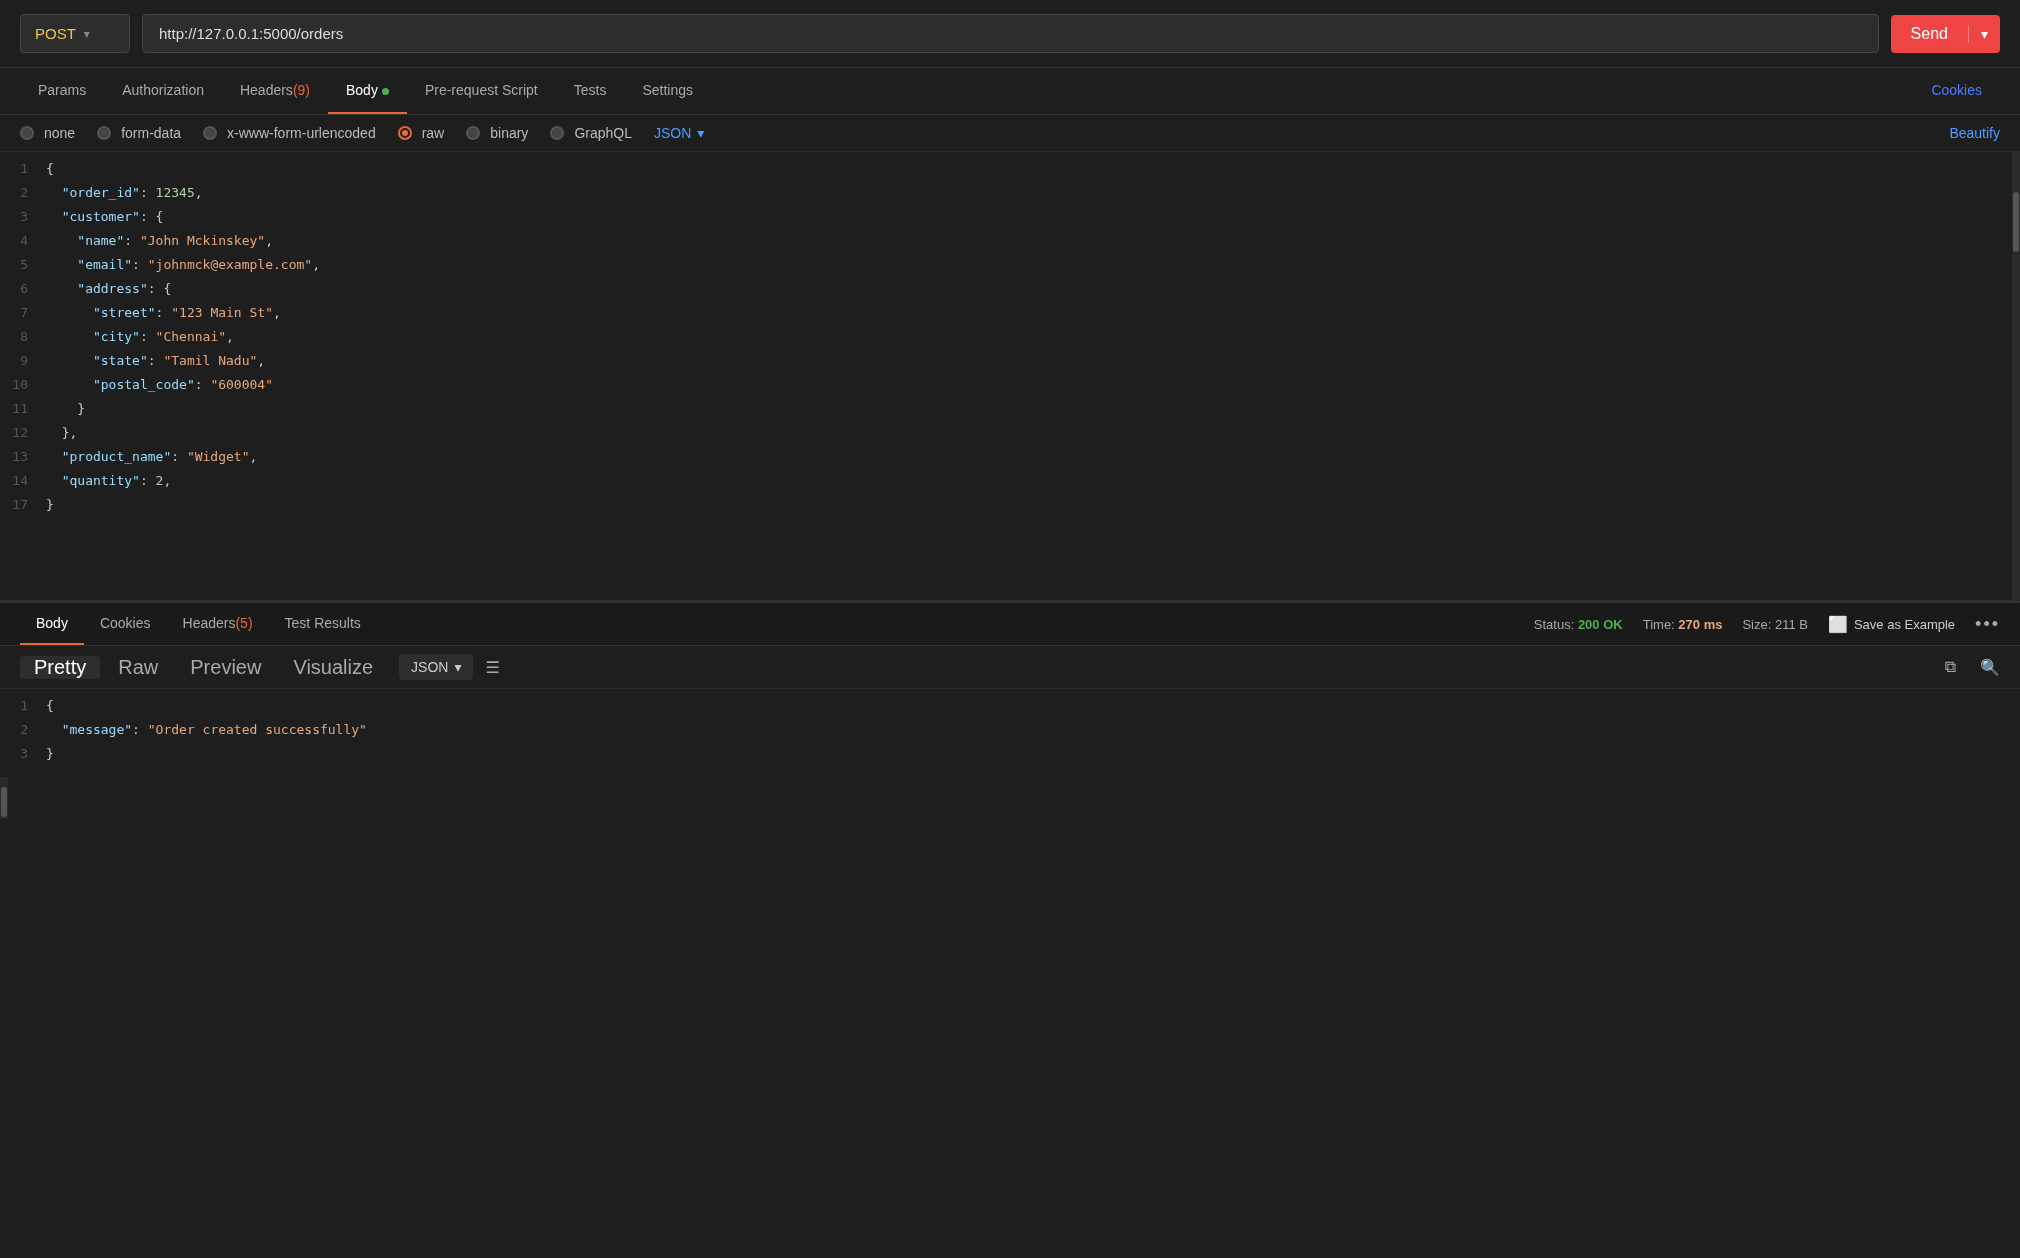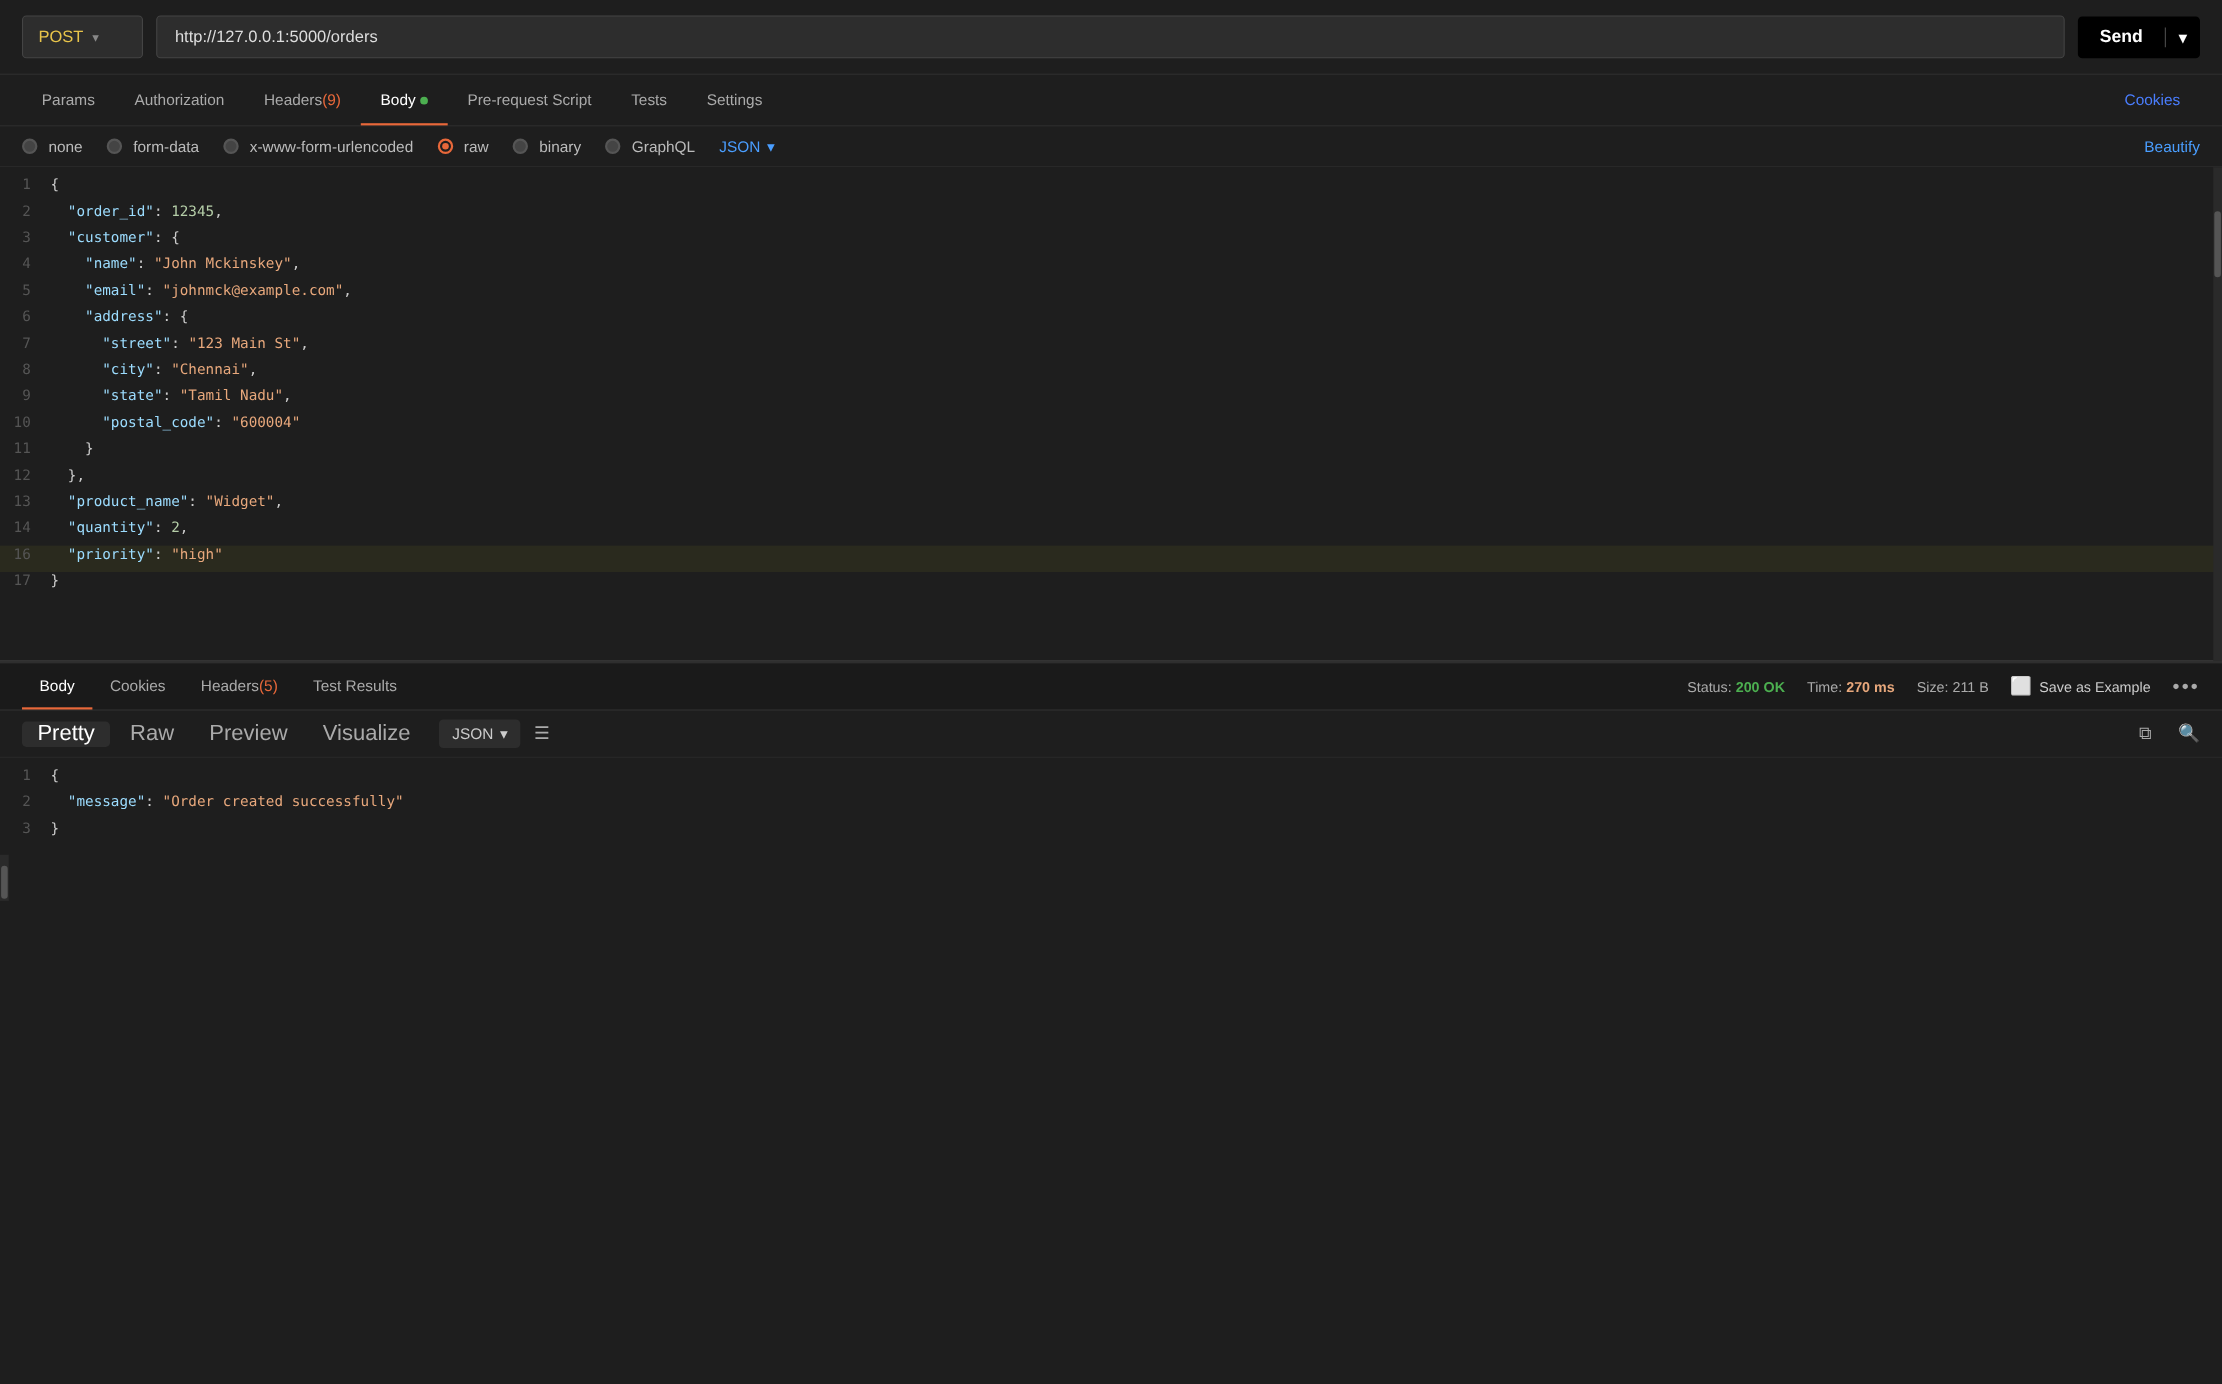--- a/index.html
+++ b/index.html
@@ -48,27 +48,27 @@
       border: 1px solid #444;
       border-radius: 4px;
       padding: 10px 16px;
       color: #ddd;
       font-size: 15px;
       outline: none;
     }
     .send-btn {
       display: flex;
       align-items: center;
-      background: #000000;
+      background: #ef4444;
       color: white;
       border: none;
       border-radius: 4px;
       padding: 10px 0;
       font-size: 16px;
-      font-weight: 700;
+      font-weight: 400;
       cursor: pointer;
       gap: 0;
     }
     .send-btn-label {
       padding: 0 20px;
       border-right: 1px solid rgba(255,255,255,0.3);
     }
     .send-btn-arrow {
       padding: 0 12px;
       font-size: 14px;
@@ -477,24 +477,20 @@
         <span class="line-num">12</span>
         <span class="line-content"><span class="p">  },</span></span>
       </div>
       <div class="code-line">
         <span class="line-num">13</span>
         <span class="line-content">  <span class="k">"product_name"</span><span class="p">: </span><span class="s">"Widget"</span><span class="p">,</span></span>
       </div>
       <div class="code-line">
         <span class="line-num">14</span>
         <span class="line-content">  <span class="k">"quantity"</span><span class="p">: </span><span class="n">2</span><span class="p">,</span></span>
-      </div>
-      <div class="code-line highlighted">
-        <span class="line-num">16</span>
-        <span class="line-content">  <span class="k">"priority"</span><span class="p">: </span><span class="s">"high"</span><span class="p"></span></span>
       </div>
       <div class="code-line">
         <span class="line-num">17</span>
         <span class="line-content"><span class="p">}</span></span>
       </div>
     </div>
   <div class="editor-scrollbar">
     <div class="editor-scrollbar-thumb"></div>
   </div>
 </div>

